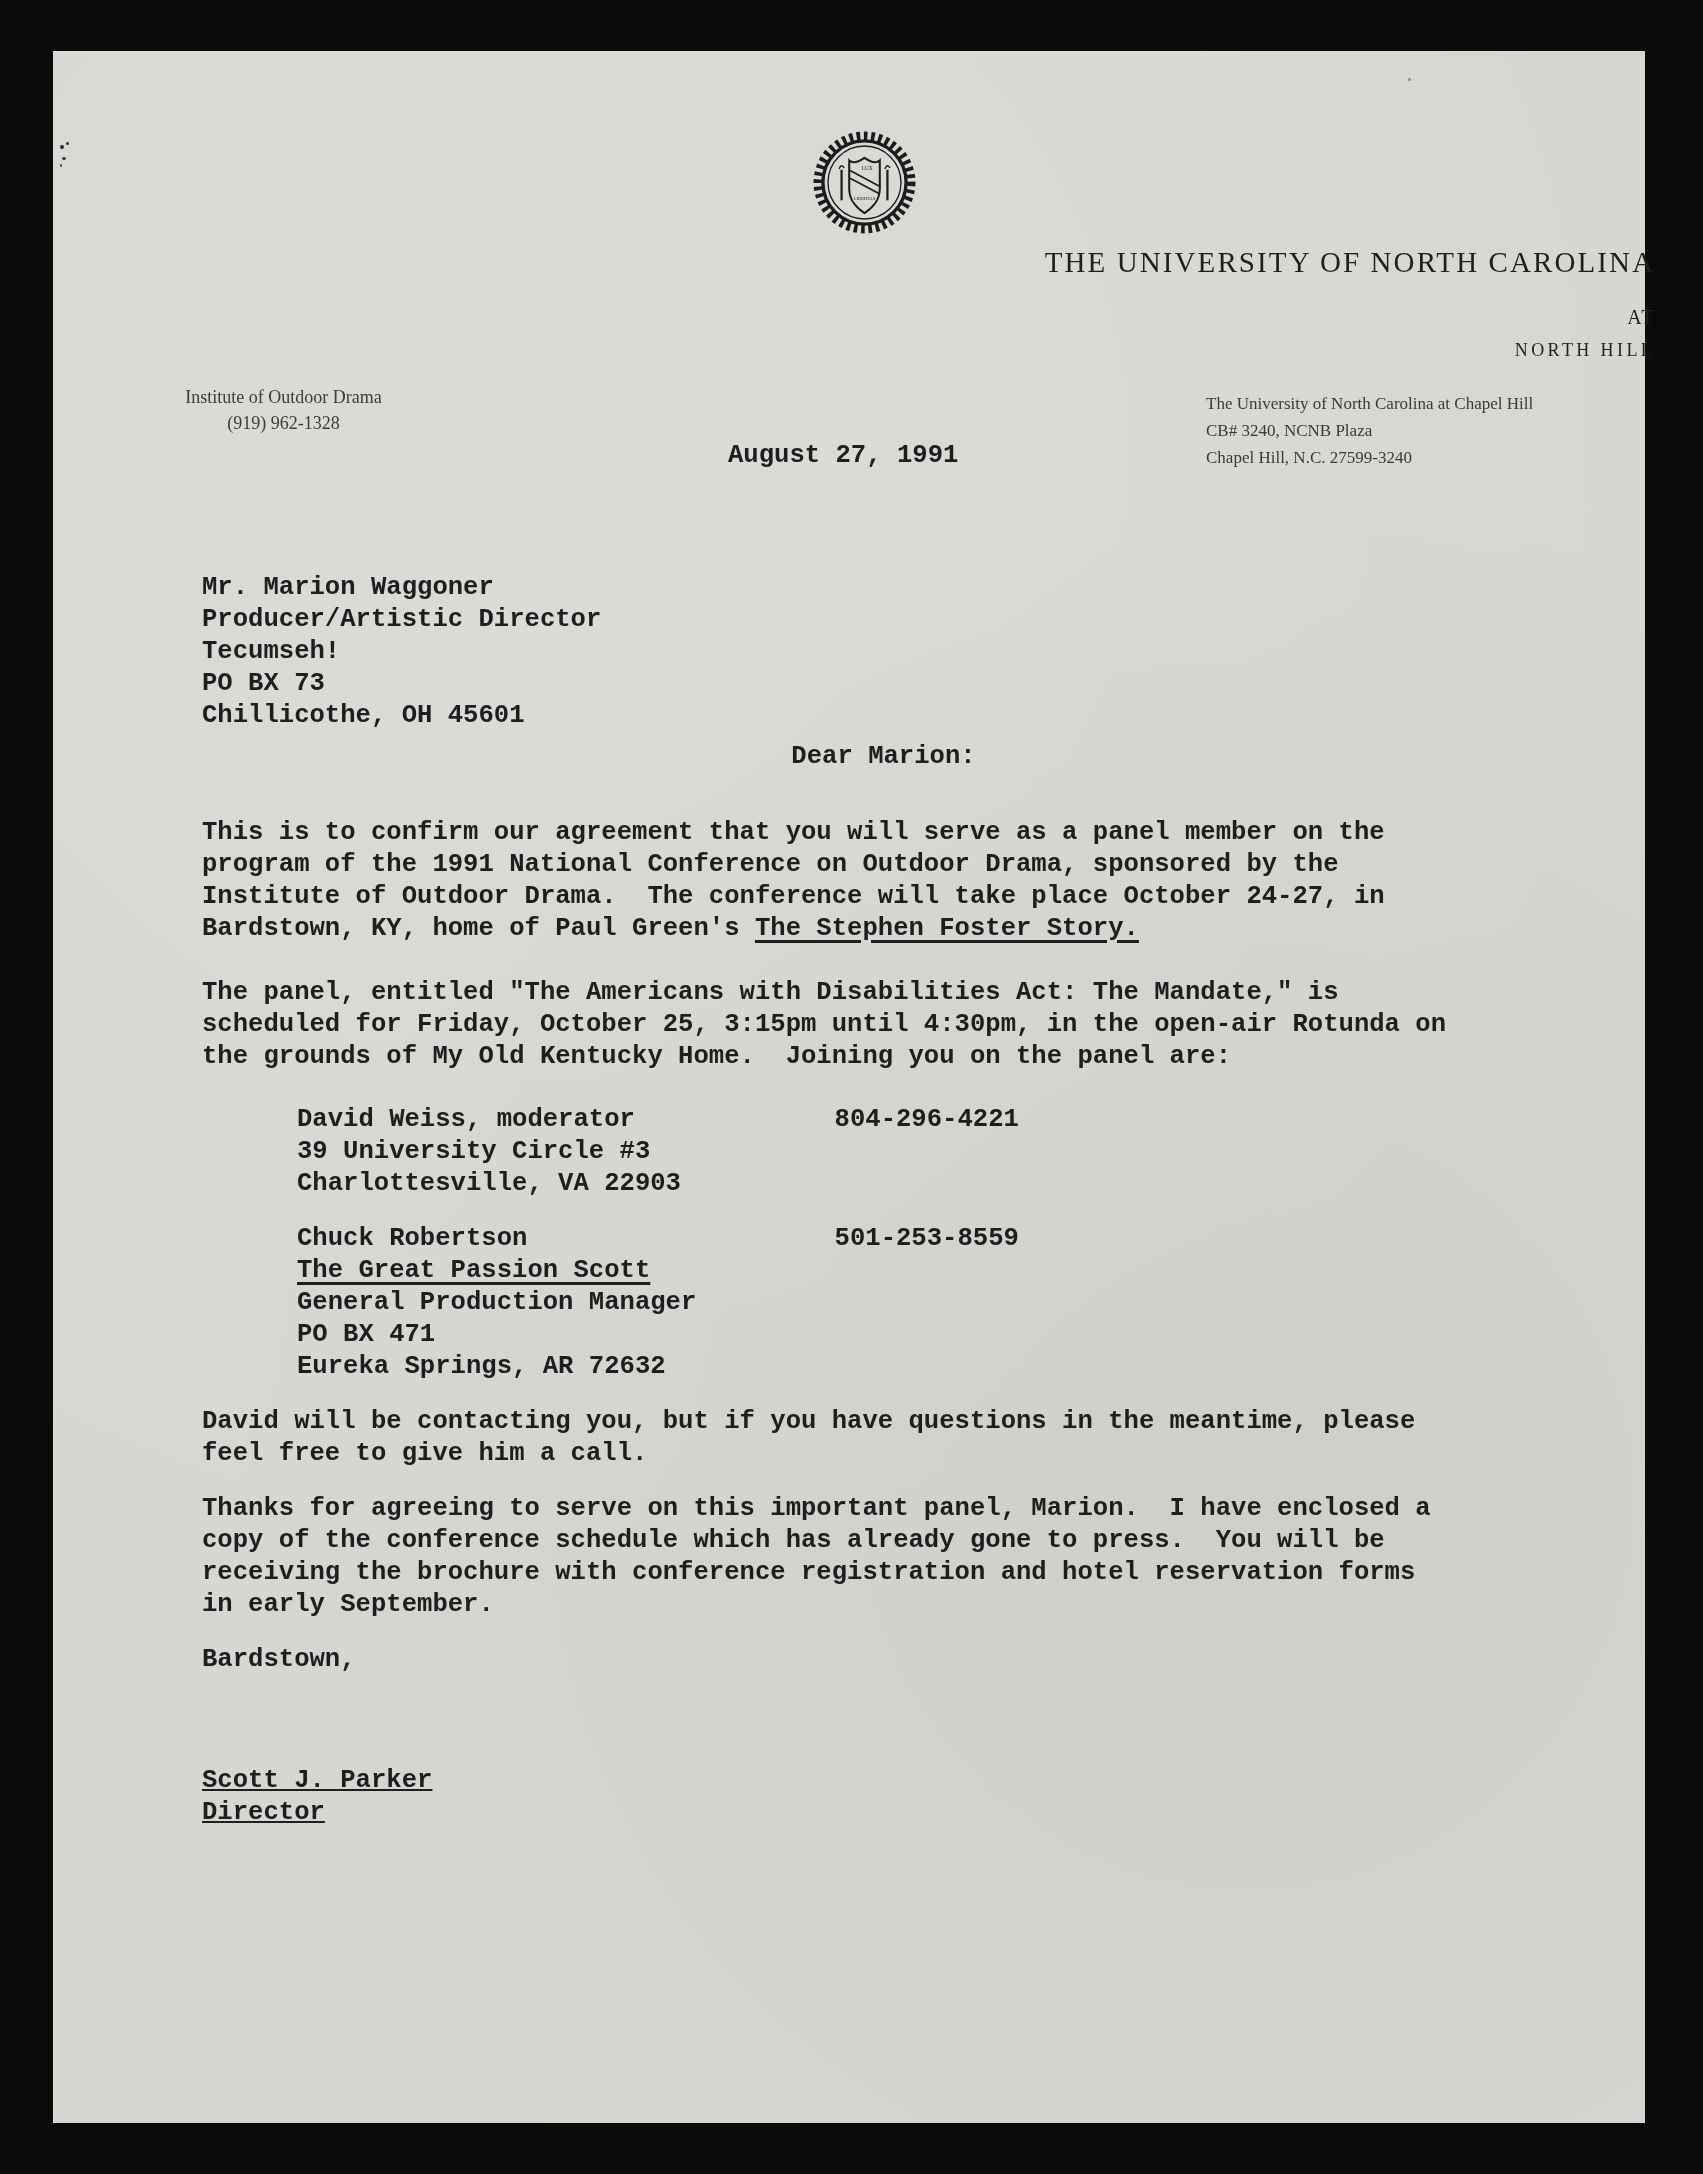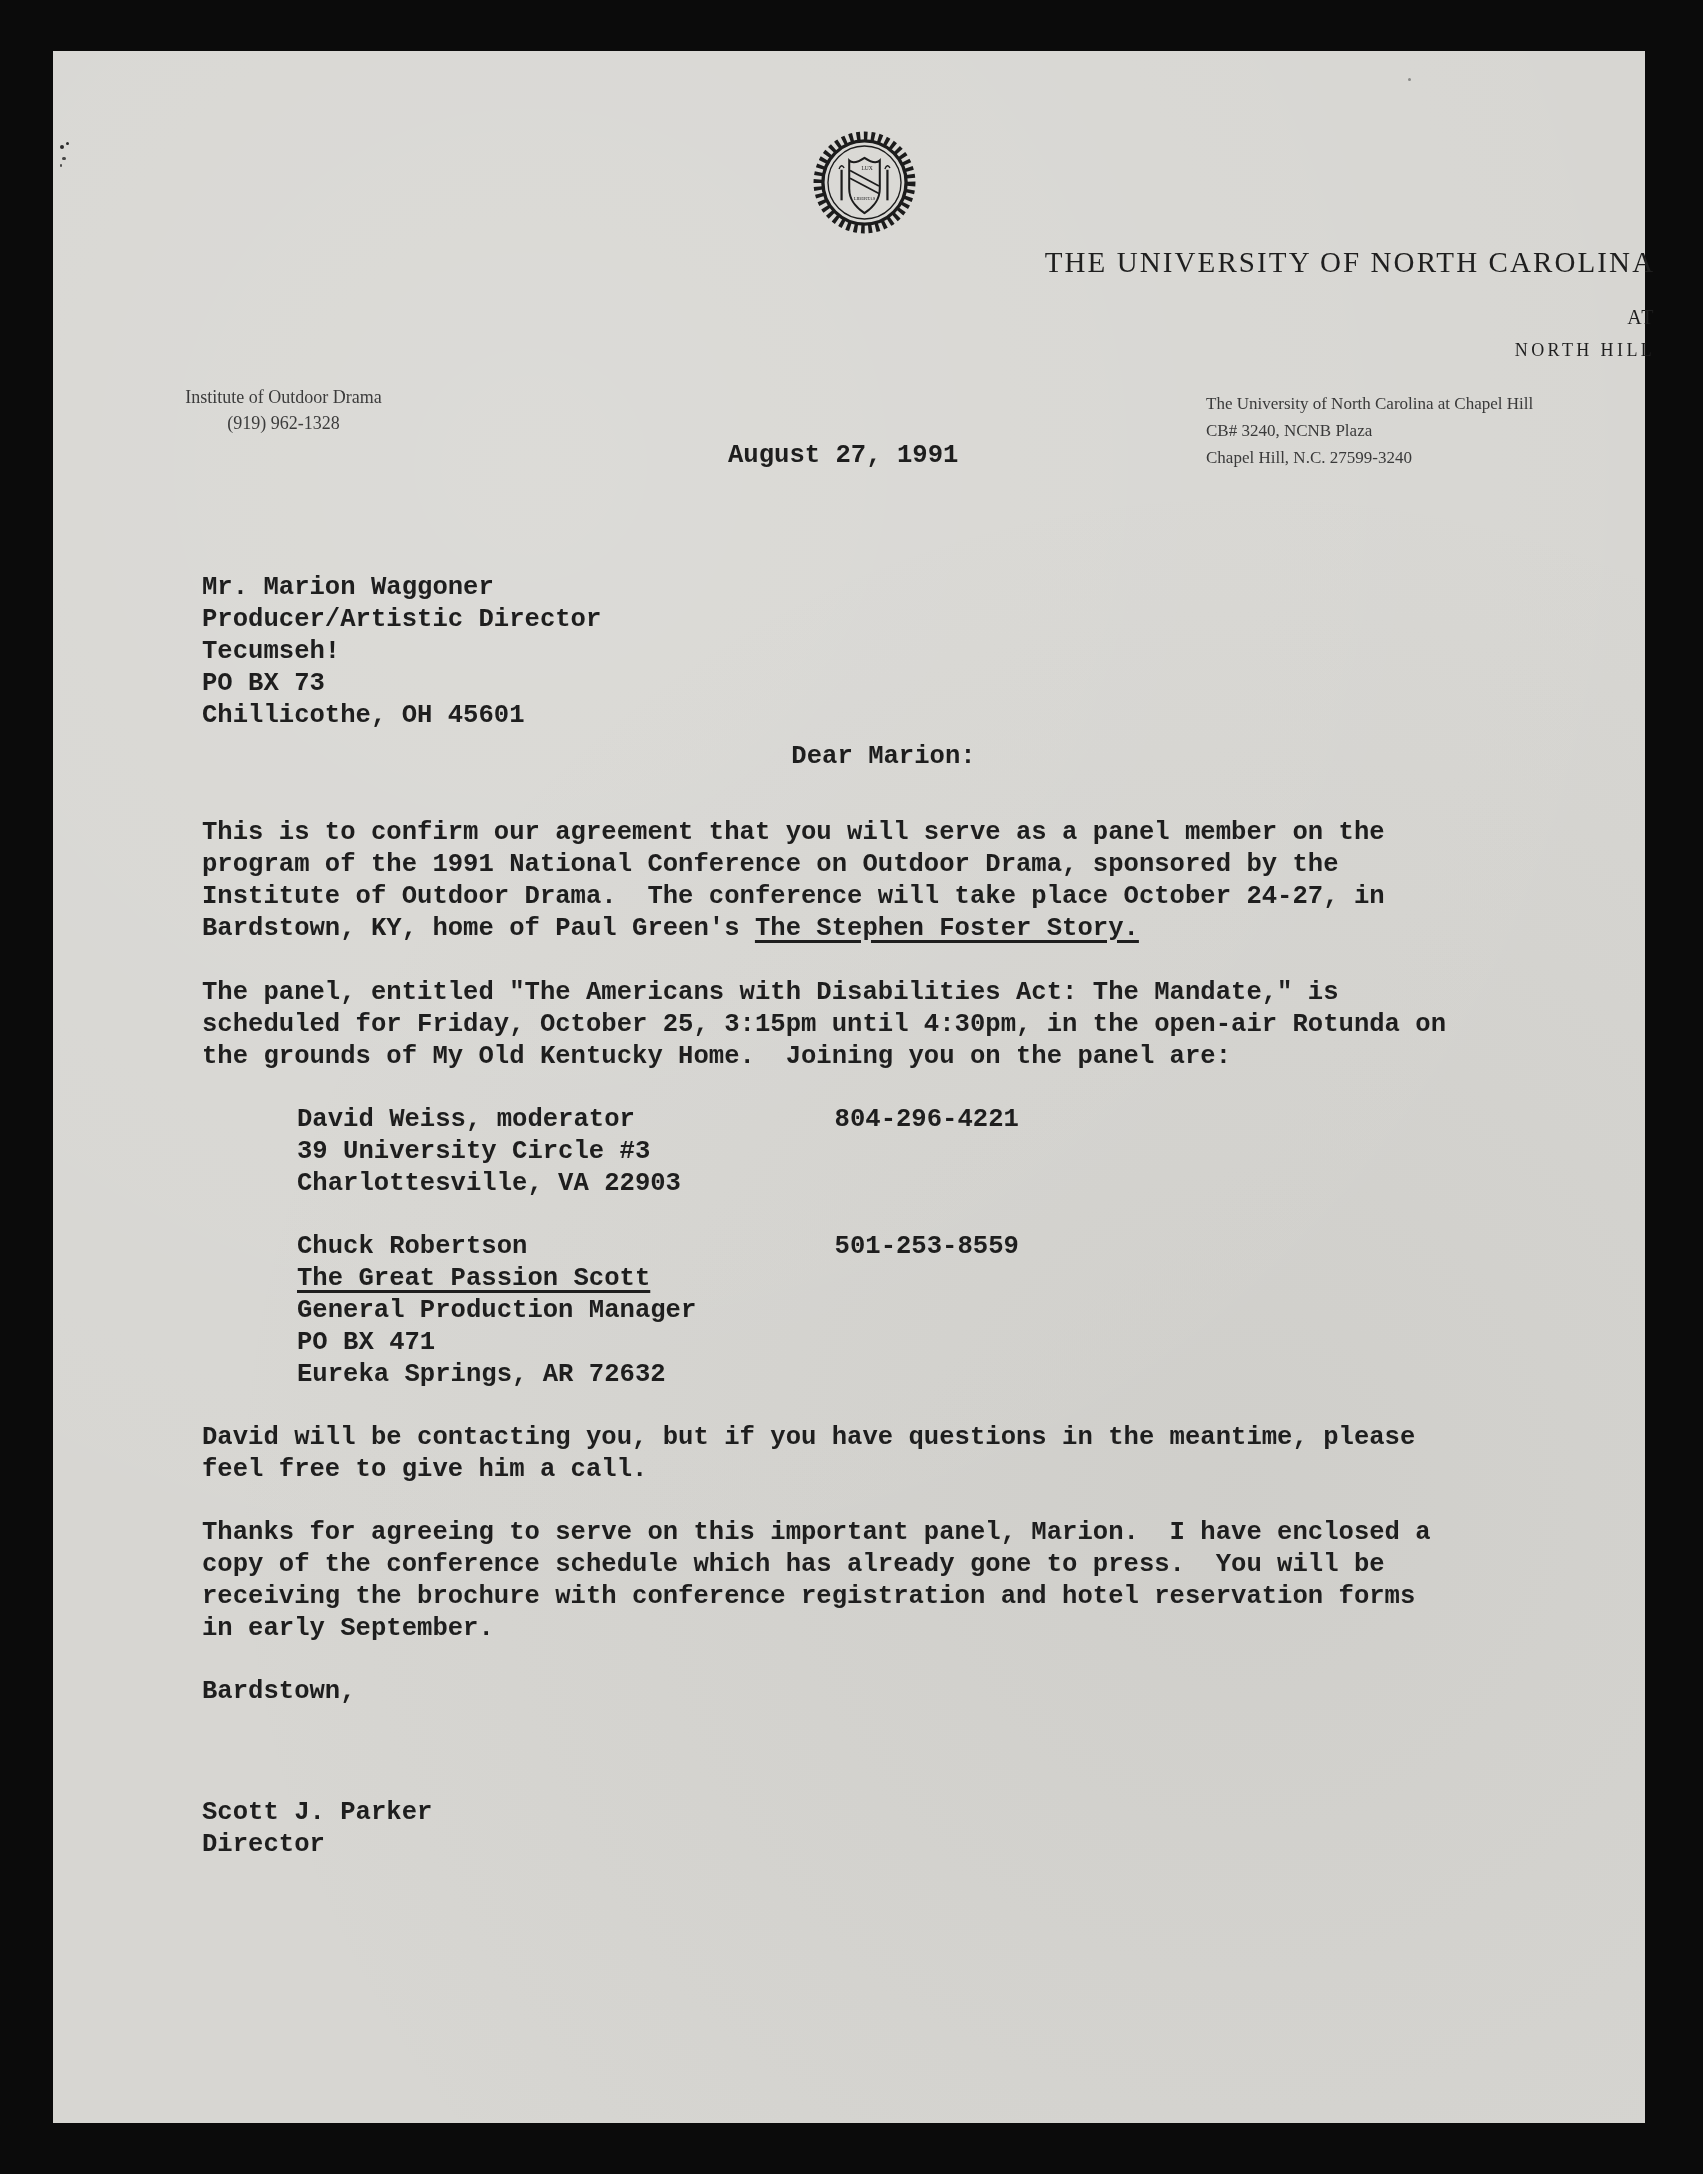--- a/index.html
+++ b/index.html
@@ -42,22 +42,22 @@
     white-space:pre;
   }
   .date{position:absolute;left:675px;top:389px;}
   .body-flow{position:absolute;left:149px;top:521px;width:1363px;}
   .block{display:block;}
   .indent{margin-left:95px;}
   .mt10{margin-top:8.5px;text-align:center;}
   .mt52{margin-top:44px;}
   .mt38{margin-top:32px;}
   .mt36{margin-top:31px;}
-  .mt34{margin-top:31px;}
-  .mt104{margin-top:89px;}
+  .mt34{margin-top:23px;}
+  .mt104{margin-top:89px;text-decoration:underline;}
   .u{
     text-decoration:underline;
     text-decoration-thickness:2.6px;
     text-underline-offset:5.1px;
   }
   .speck{position:absolute;border-radius:50%;background:#2b2b2b;}
   .s1{left:6.8px;top:94px;width:4.3px;height:4.3px;}
   .s2{left:12.8px;top:91px;width:3.4px;height:3.4px;}
   .s3{left:9.4px;top:106px;width:3.4px;height:3.4px;opacity:.85;}
   .s4{left:6.8px;top:113px;width:2.6px;height:2.6px;opacity:.8;}

